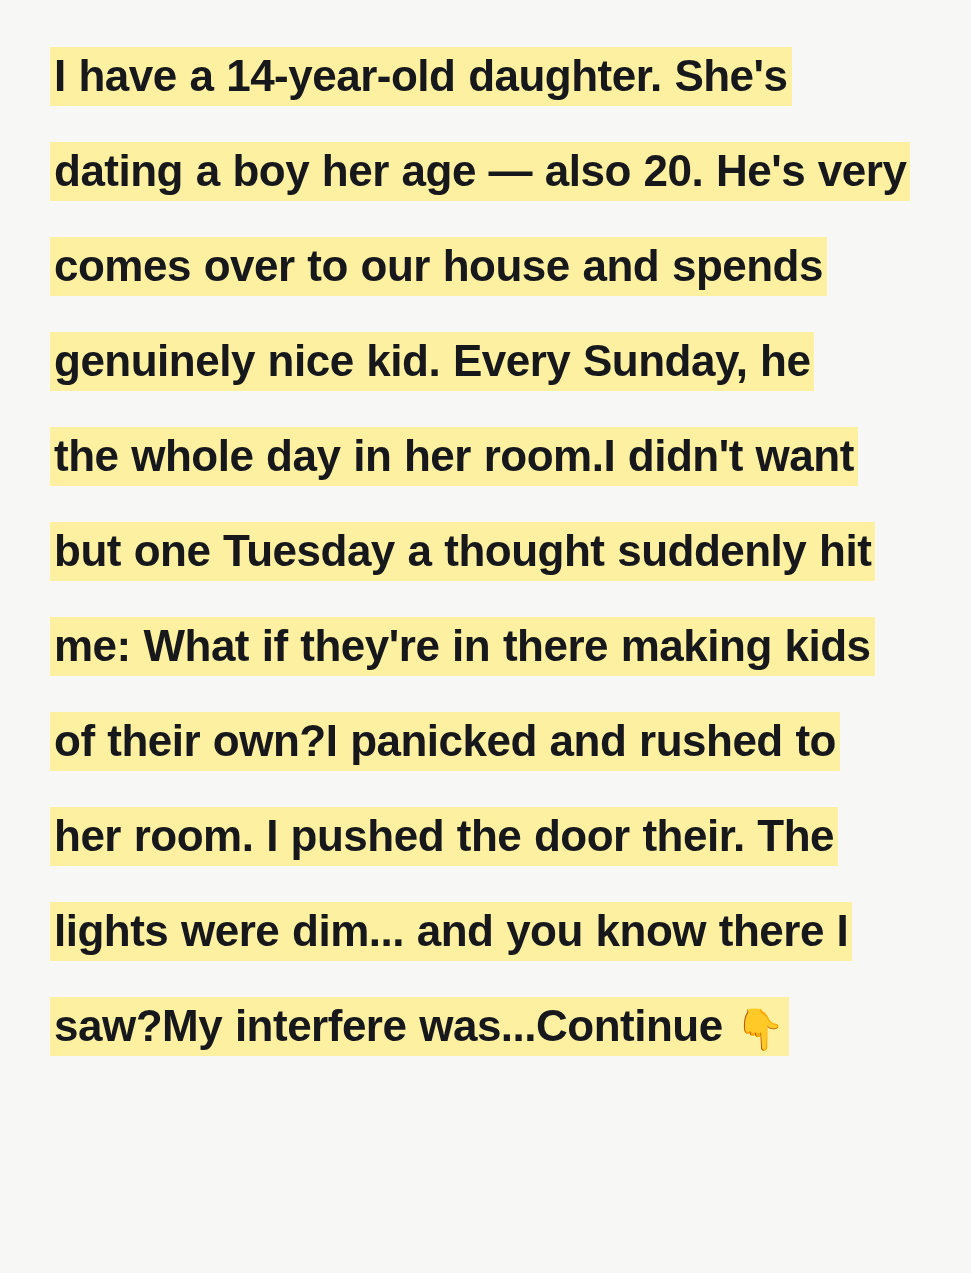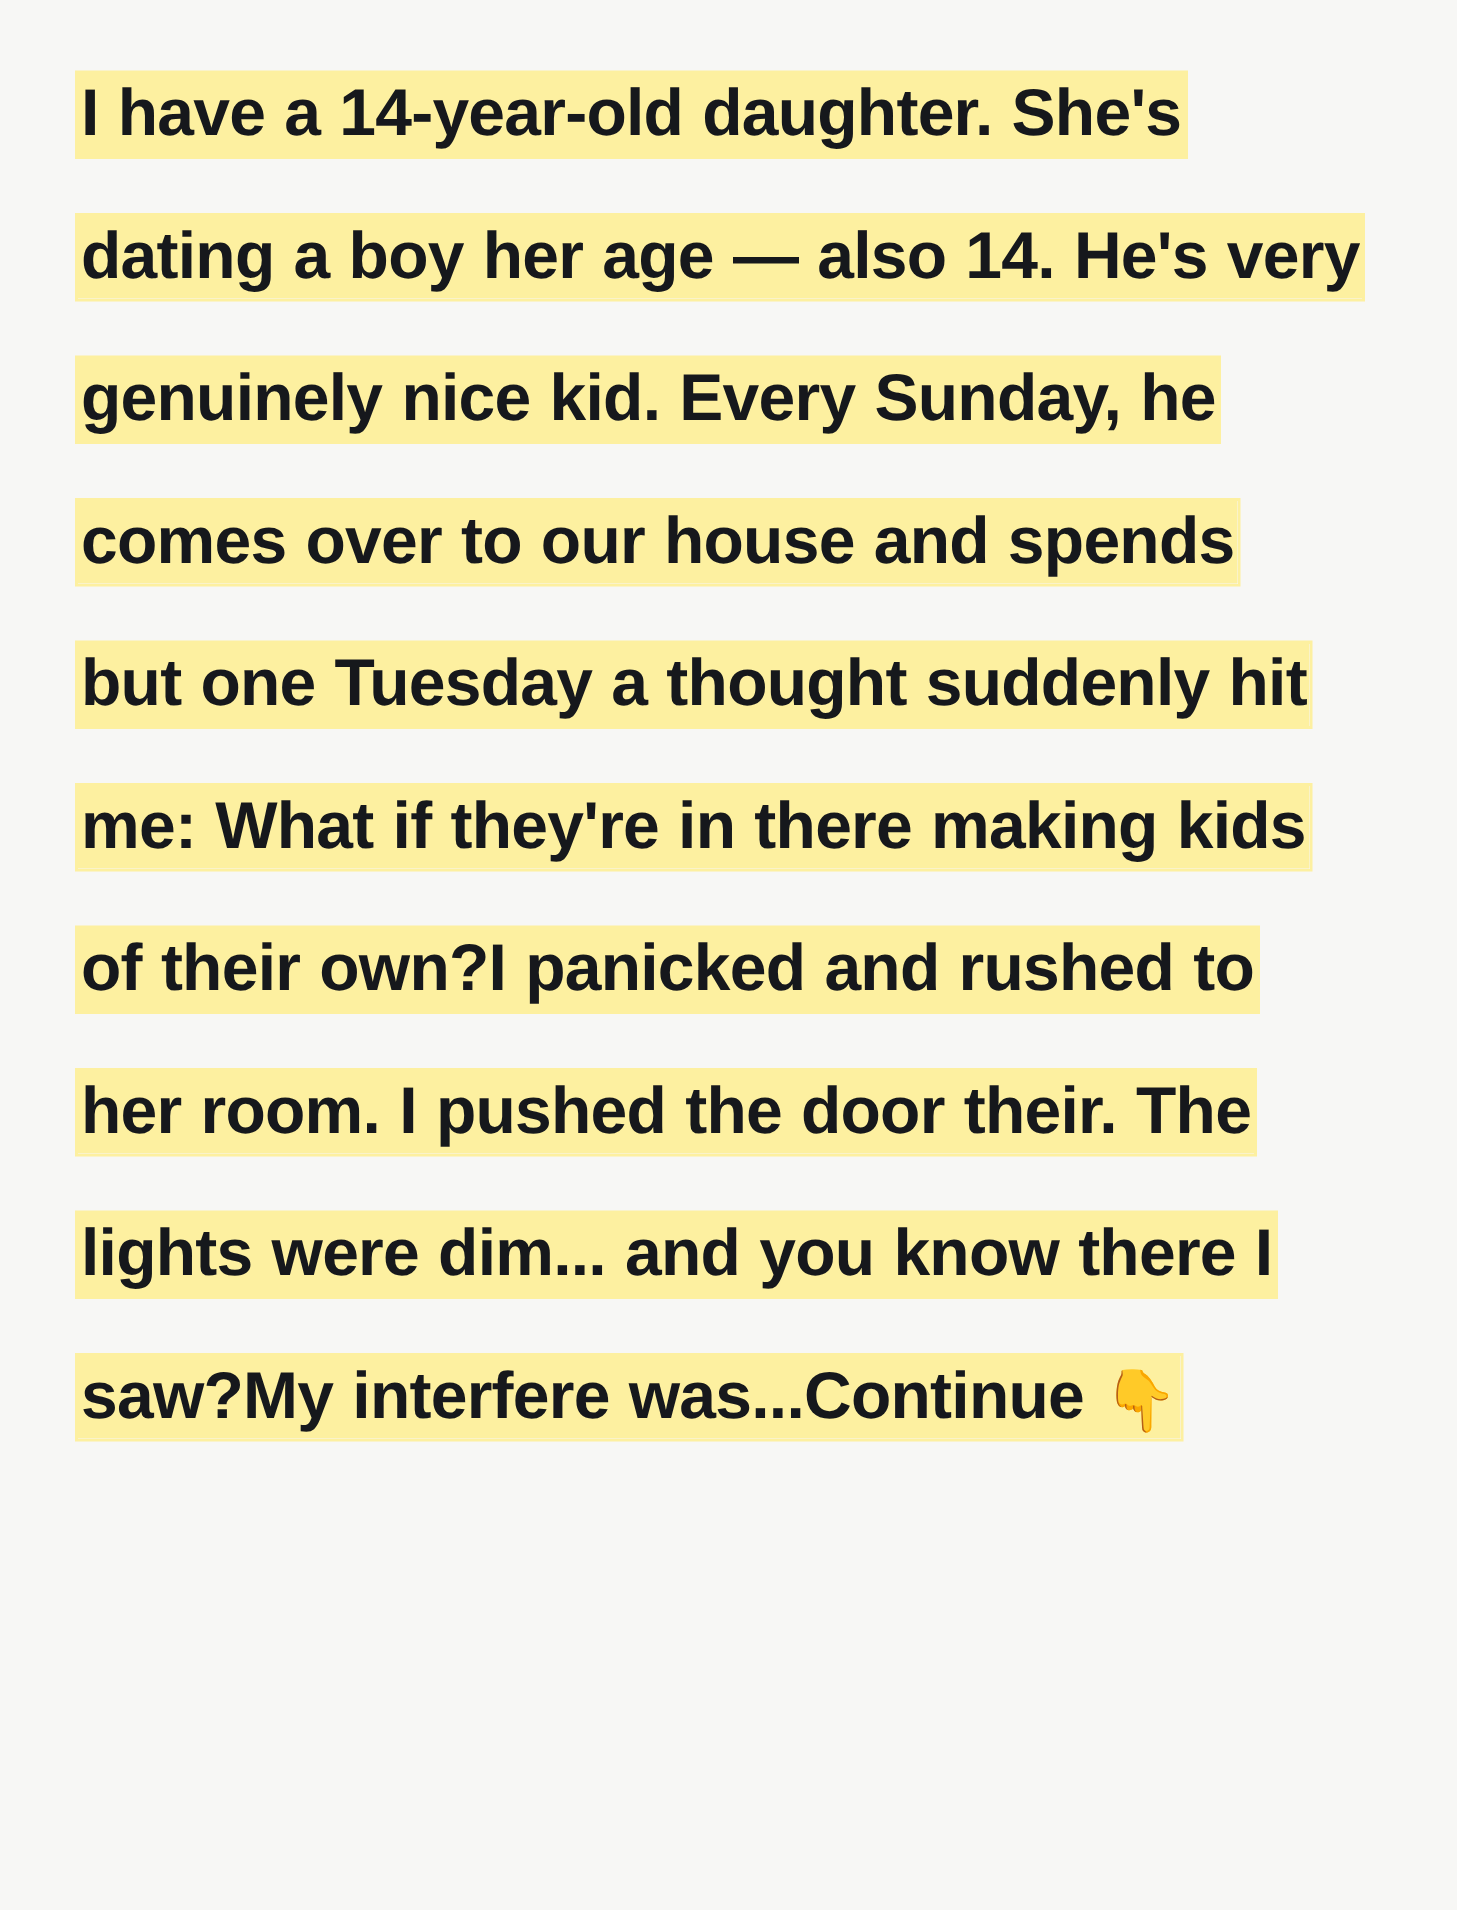--- a/index.html
+++ b/index.html
@@ -46,23 +46,24 @@
     font-size: 40px;
     vertical-align: -2px;
   }
 </style>
 </head>
 <body>
 
 <div class="page">
   <p class="story-text">
     <span class="line"><span class="hl">I have a 14-year-old daughter. She's</span></span>
-    <span class="line"><span class="hl">dating a boy her age — also 14. He's very</span></span>
+    <span class="line"><span class="hl">dating a boy her age — also 20. He's very</span></span>
+    <span class="line"><span class="hl">comes over to our house and spends</span></span>
     <span class="line"><span class="hl">genuinely nice kid. Every Sunday, he</span></span>
-    <span class="line"><span class="hl">comes over to our house and spends</span></span>
+    <span class="line"><span class="hl">the whole day in her room.I didn't want</span></span>
     <span class="line"><span class="hl">but one Tuesday a thought suddenly hit</span></span>
     <span class="line"><span class="hl">me: What if they're in there making kids</span></span>
     <span class="line"><span class="hl">of their own?I panicked and rushed to</span></span>
     <span class="line"><span class="hl">her room. I pushed the door their. The</span></span>
     <span class="line"><span class="hl">lights were dim... and you know there I</span></span>
     <span class="line"><span class="hl"><span>saw?My interfere was...Continue</span> <span class="emoji">👇</span></span></span>
   </p>
 </div>
 
 </body></html>

